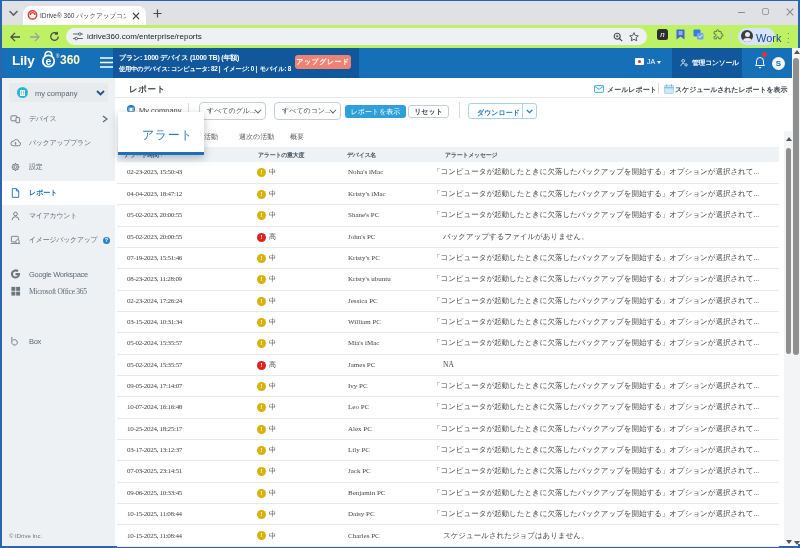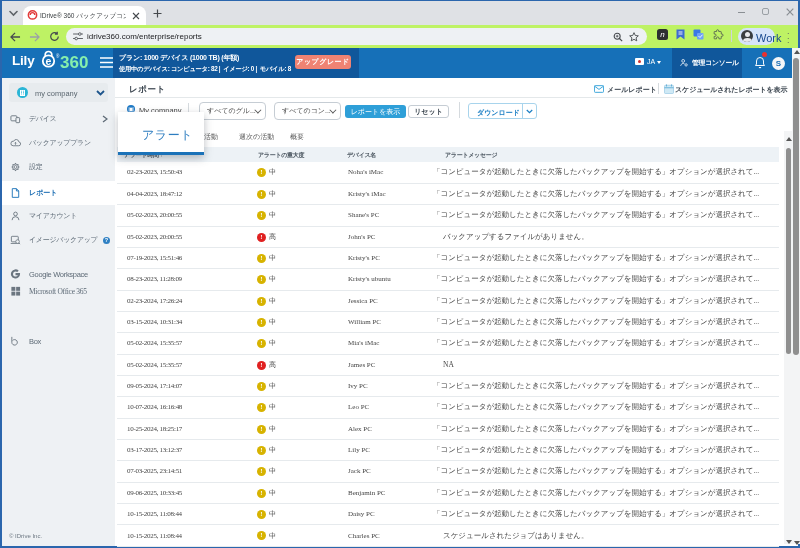--- a/index.html
+++ b/index.html
@@ -135,21 +135,21 @@
   <div class="darkpanel" style="left:111px;width:246px;"></div>
   <div class="darkpanel" style="left:670px;width:70px;"></div>
 
   <div class="abs" style="left:10px;top:5px;font-size:13.5px;font-weight:bold;color:#fff;letter-spacing:-0.2px;">Lily</div>
   <svg class="abs" style="left:39px;top:2px" width="15" height="18" viewBox="0 0 15 18">
     <path d="M4.2 6.5 V4.8 a3.3 3.3 0 0 1 6.6 0 V6.5" fill="none" stroke="#fff" stroke-width="1.7"></path>
     <circle cx="7.5" cy="11" r="5.7" fill="none" stroke="#fff" stroke-width="1.8"></circle>
     <text x="4.4" y="14.6" font-size="10.5" font-weight="bold" fill="#fff" font-family="Liberation Sans,sans-serif">e</text>
   </svg>
   <div class="abs" style="left:54px;top:6px;font-size:4.5px;color:#fff;">®</div>
-  <div class="abs" style="left:58px;top:5px;font-size:17px;font-weight:bold;color:#86efac;">360</div>
+  <div class="abs" style="left:58px;top:5px;font-size:12px;font-weight:bold;color:#fef9c3;">360</div>
   <svg class="abs" style="left:98px;top:9px" width="13" height="11" viewBox="0 0 13 11">
         <path d="M0 1 h13 M0 5.5 h13 M0 10 h13" stroke="#fff" stroke-width="1.6"></path>
       </svg>
 
   <div class="abs" style="left:117px;top:5px;font-size:7px;font-weight:bold;color:#fff;letter-spacing:-0.2px;white-space:nowrap;">プラン: 1000 デバイス (1000 TB) (年額)</div>
   <div class="abs" style="left:117px;top:17px;font-size:6.3px;font-weight:bold;color:#fff;letter-spacing:-0.3px;white-space:nowrap;">使用中のデバイス: コンピュータ: 82 |&nbsp; イメージ: 0 |&nbsp; モバイル: 8</div>
   <div id="upgbtn">アップグレード</div>
 
   <div class="abs" style="left:633px;top:10px;width:9px;height:7px;background:#fff;border-radius:1px;">
         <div class="abs" style="left:2.8px;top:1.6px;width:3.6px;height:3.6px;border-radius:50%;background:#d03030;"></div>

